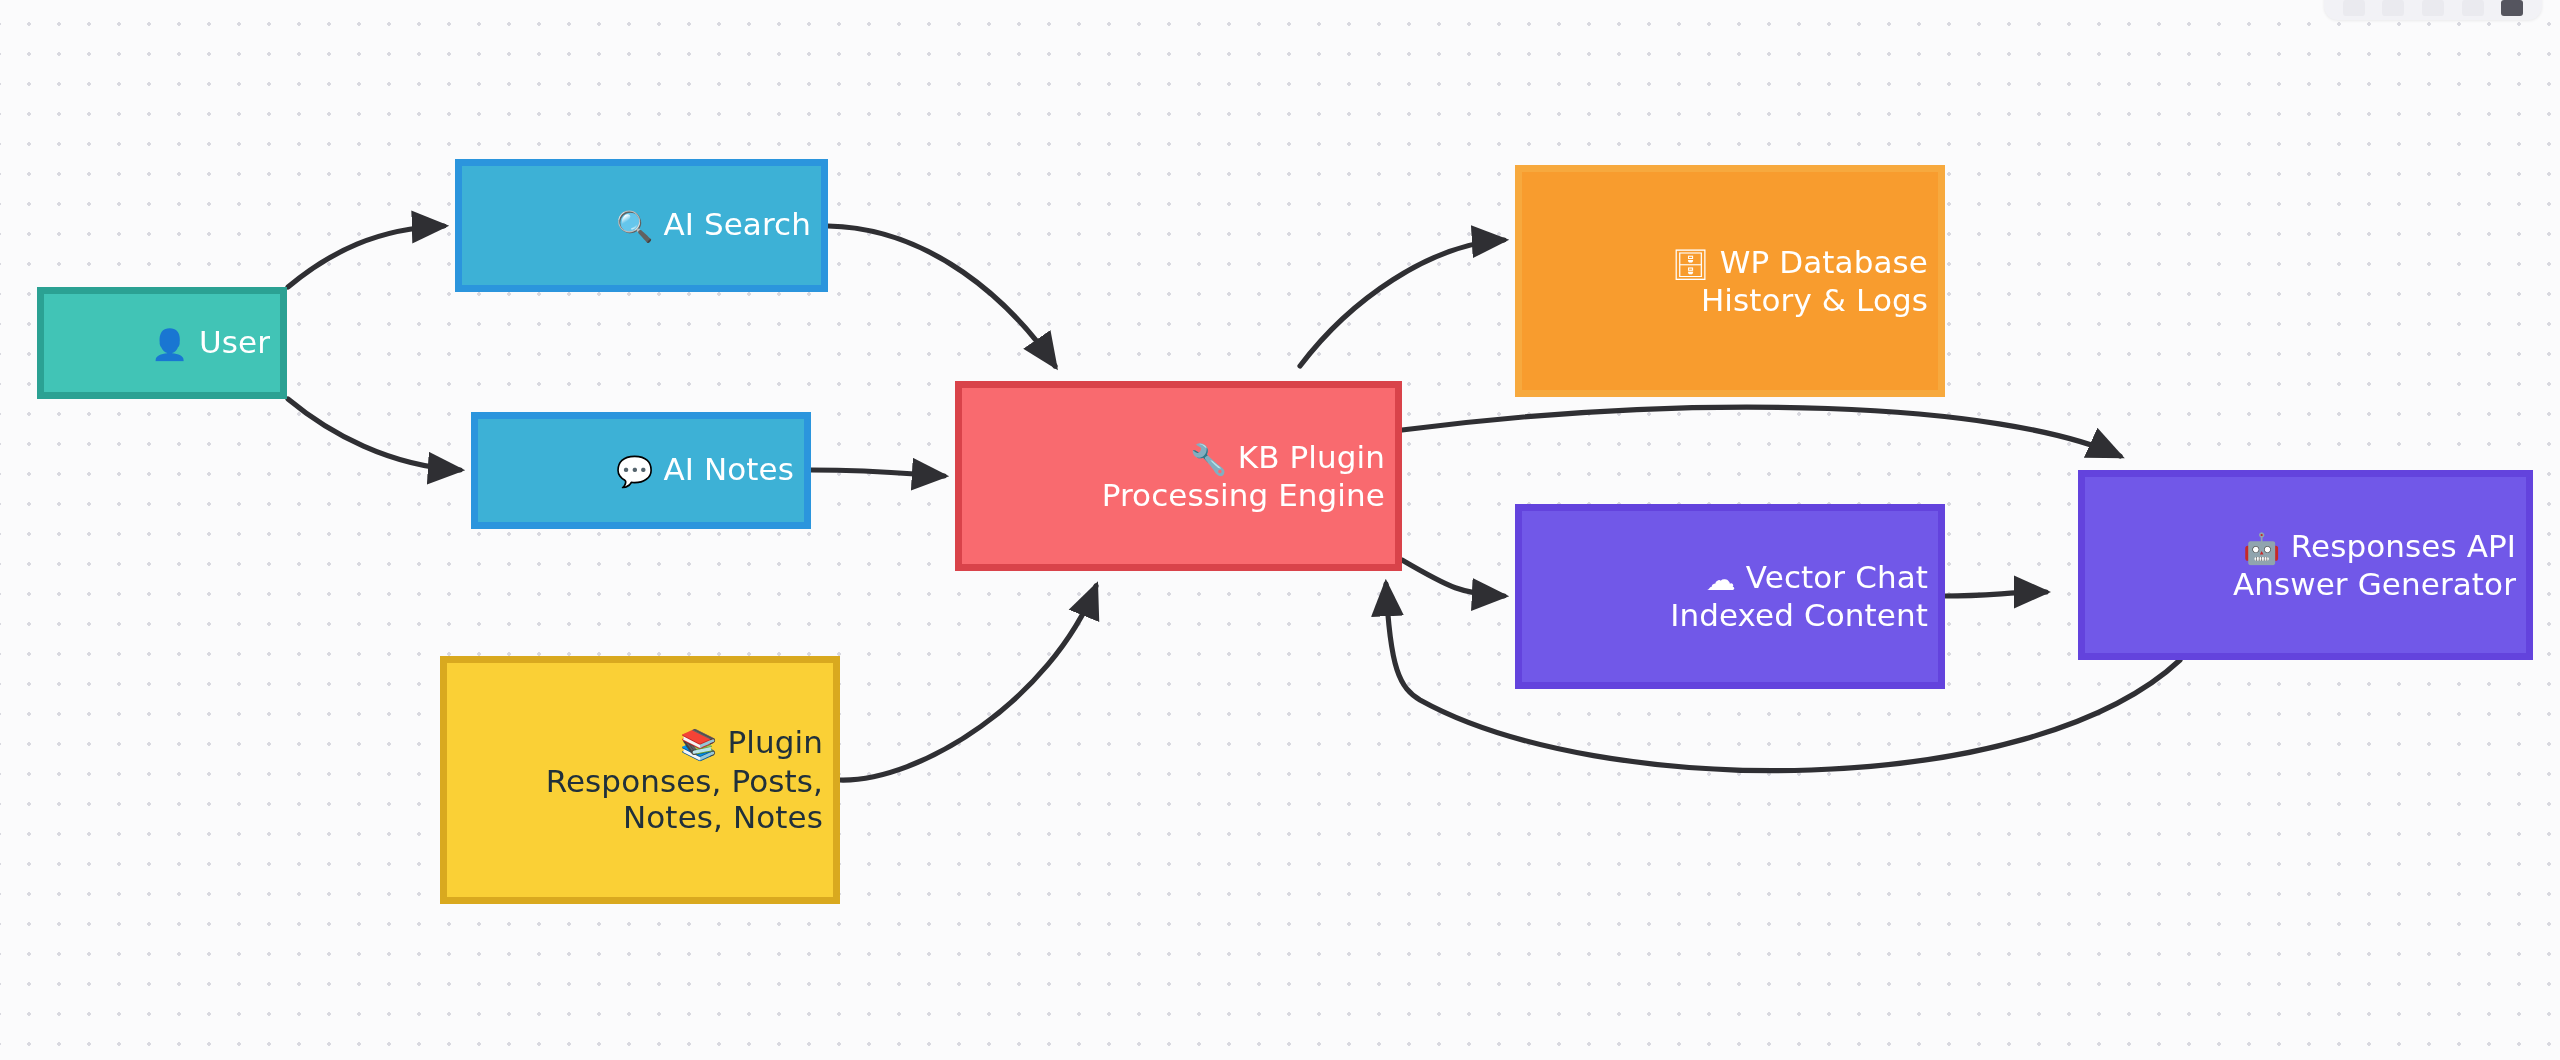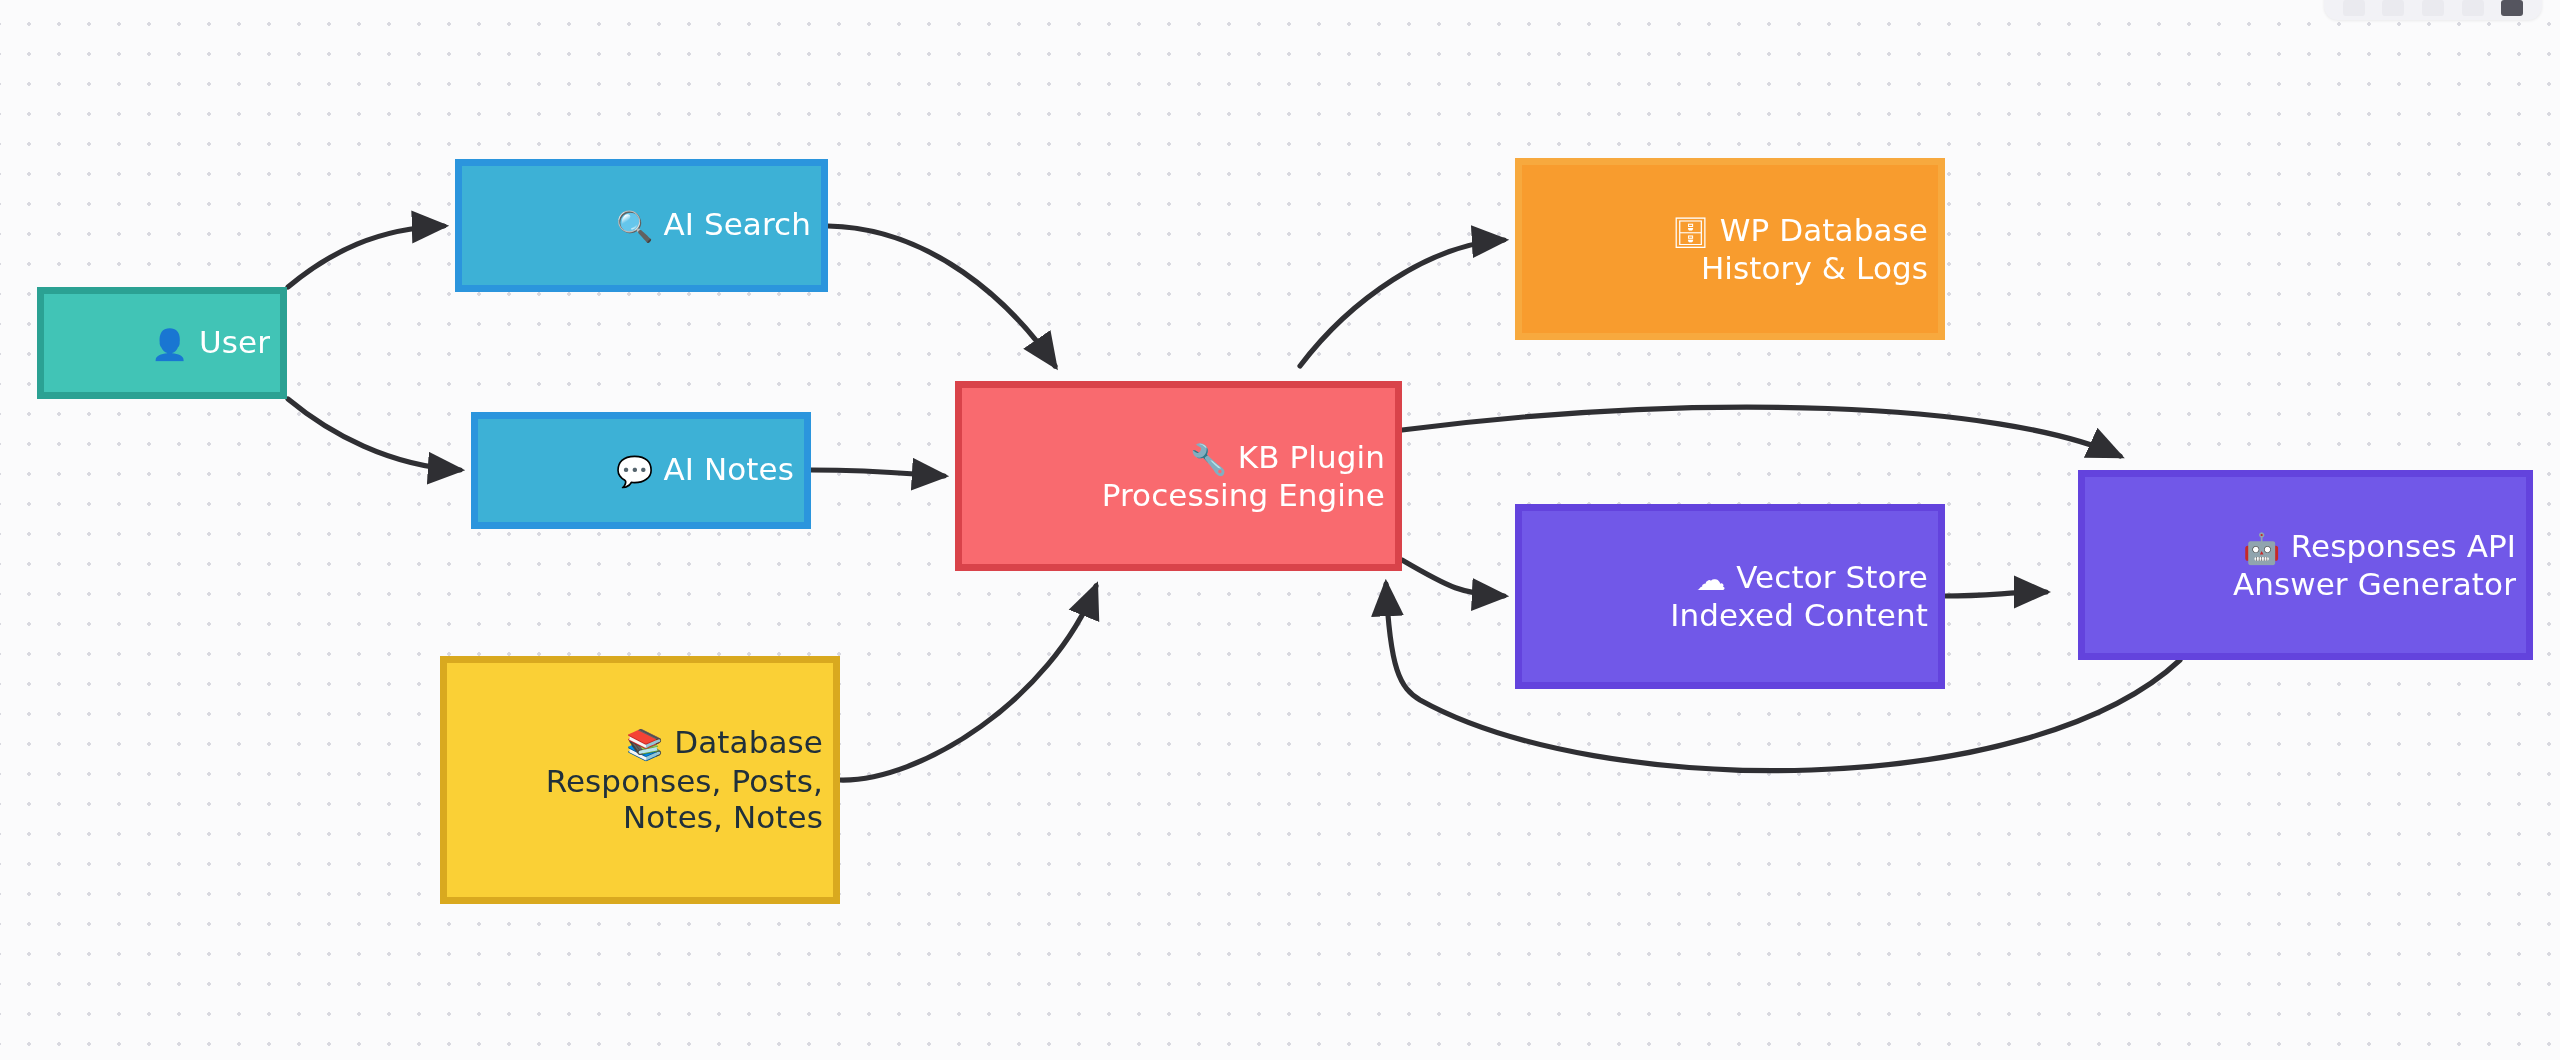--- a/index.html
+++ b/index.html
@@ -98,21 +98,21 @@
   #node-content {
     left: 440px; top: 656px;  width: 400px; height: 248px;
     background: #fad036; border: 7px solid #d9a91f;
     color: #20303b;
   }
   #node-kb {
     left: 955px; top: 381px;  width: 447px; height: 190px;
     background: #f96a6f; border: 7px solid #d9434a;
   }
   #node-wpdb {
-    left: 1515px; top: 158px; width: 430px; height: 182px;
+    left: 1515px; top: 165px; width: 430px; height: 232px;
     background: #f89c2e; border: 7px solid #f7a93e;
   }
   #node-vector {
     left: 1515px; top: 504px; width: 430px; height: 185px;
     background: #7158e8; border: 7px solid #6343dd;
   }
   #node-responses {
     left: 2058px; top: 470px; width: 455px; height: 190px;
     background: #7158e8; border: 7px solid #6343dd; margin-left: 20px;
   }
@@ -159,37 +159,37 @@
 
   <div class="node" id="node-ai-search">
     <div class="line"><span class="emoji">🔍</span><span>AI Search</span></div>
   </div>
 
   <div class="node" id="node-ai-chat">
     <div class="line"><span class="emoji">💬</span><span>AI Notes</span></div>
   </div>
 
   <div class="node" id="node-content">
-    <div class="line"><span class="emoji">📚</span><span>Database</span></div>
+    <div class="line"><span class="emoji">📚</span><span>Plugin</span></div>
     <div class="line">Responses, Posts,</div>
     <div class="line">Notes, Notes</div>
   </div>
 
   <div class="node" id="node-kb">
     <div class="line"><span class="emoji">🔧</span><span>KB Plugin</span></div>
     <div class="line">Processing Engine</div>
   </div>
 
   <div class="node" id="node-wpdb">
     <div class="line"><span class="emoji">🗄</span><span>WP Database</span></div>
     <div class="line">History &amp; Logs</div>
   </div>
 
   <div class="node" id="node-vector">
-    <div class="line"><span class="emoji">☁</span><span>Vector Store</span></div>
+    <div class="line"><span class="emoji">☁</span><span>Vector Chat</span></div>
     <div class="line">Indexed Content</div>
   </div>
 
   <div class="node" id="node-responses">
     <div class="line"><span class="emoji">🤖</span><span>Responses API</span></div>
     <div class="line">Answer Generator</div>
   </div>
 
   <div id="toolbar">
     <div class="tb-btn"></div>

